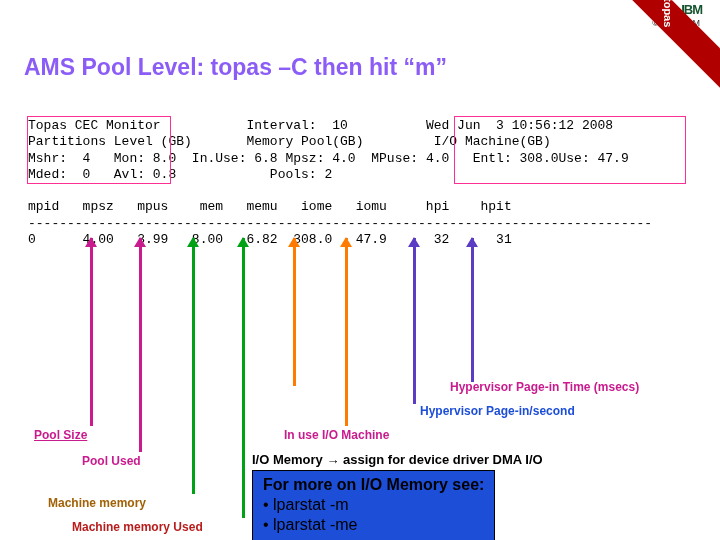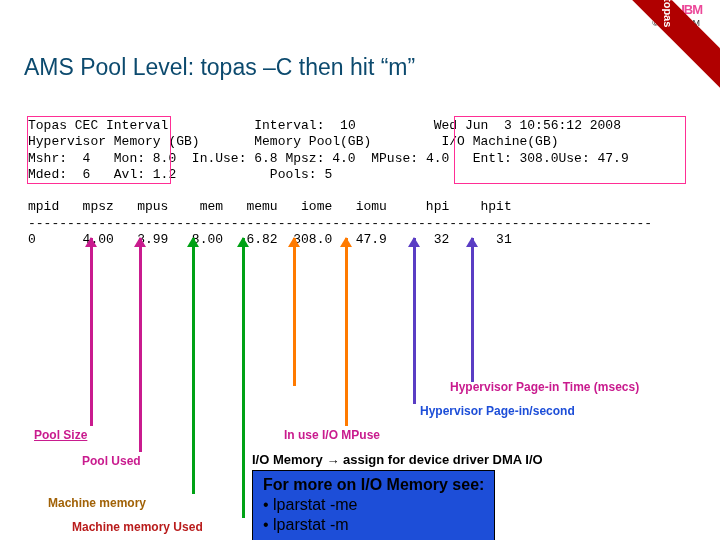--- a/index.html
+++ b/index.html
@@ -19,21 +19,21 @@
     color: #333;
   }
   .ibm-logo {
     position: absolute;
     top: 2px;
     right: 18px;
     font-size: 13px;
     font-weight: bold;
     font-family: Arial, sans-serif;
     letter-spacing: -1px;
-    color: #ec4899;
+    color: #14532d;
   }
   .ribbon {
     position: absolute;
     top: 0;
     right: 0;
     width: 95px;
     height: 95px;
     overflow: hidden;
   }
   .ribbon-band {
@@ -50,22 +50,22 @@
     top: 18px;
     right: -34px;
   }
   .ribbon-topas { position:absolute; left:30px; top:-2px; font-size:11px; transform: rotate(45deg);}
   .ribbon-num { position:absolute; right:6px; top:1px; font-size:12px; transform: rotate(45deg);}
   .title {
     position: absolute;
     top: 54px;
     left: 24px;
     font-size: 23px;
-    font-weight: normal;
-    color: #0c4a6e;
+    font-weight: bold;
+    color: #8b5cf6;
   }
   .terminal {
     position: absolute;
     top: 118px;
     left: 28px;
     width: 660px;
     font-family: "Courier New", monospace;
     font-size: 13px;
     white-space: pre;
     line-height: 1.25;
@@ -151,24 +151,24 @@
 
 <div class="ribbon">
   <div class="ribbon-band">
     <span class="ribbon-topas">topas</span>
     <span class="ribbon-num">23</span>
   </div>
 </div>
 
 <h1 class="title">AMS Pool Level: topas –C then hit “m”</h1>
 
-<div class="terminal"><span>Topas CEC Interval</span>           <span>Interval:  10</span>          <span>Wed Jun  3 10:56:12 2008</span>
-<span>Hypervisor Memory (GB)</span>       <span>Memory Pool(GB)</span>         <span>I/O Machine(GB)</span>
+<div class="terminal"><span>Topas CEC Monitor</span>           <span>Interval:  10</span>          <span>Wed Jun  3 10:56:12 2008</span>
+<span>Partitions Level (GB)</span>       <span>Memory Pool(GB)</span>         <span>I/O Machine(GB)</span>
 <span>Mshr:  4   Mon: 8.0  In.Use: 6.8</span> <span>Mpsz: 4.0  MPuse: 4.0</span>   <span>Entl: 308.0Use: 47.9</span>
-<span>Mded:  6   Avl: 1.2</span>            <span>Pools: 5</span>
+<span>Mded:  0   Avl: 0.8</span>            <span>Pools: 2</span>
 
 <span>mpid   mpsz   mpus    mem   memu   iome   iomu     hpi    hpit</span>
 <span>--------------------------------------------------------------------------------</span>
 <span>0      4.00   3.99   8.00   6.82  308.0   47.9      32      31</span></div>
 
 <div class="box1"></div>
 <div class="box2"></div>
 
 <div id="arrows">
     <div class="arrow" style="left: 91px; top: 238px; --col: #c91b8e;">
@@ -202,25 +202,25 @@
     <div class="arrow" style="left: 472px; top: 238px; --col: #5a3dc4;">
       <div class="arrow-head"></div>
       <div class="arrow-line" style="height: 144px; top: 0px;"></div>
     </div>
   </div>
 
 <div class="label lbl-pool-size">Pool Size</div>
 <div class="label lbl-pool-used">Pool Used</div>
 <div class="label lbl-mach-mem">Machine memory</div>
 <div class="label lbl-mach-memu">Machine memory Used</div>
-<div class="label lbl-inuse-io">In use I/O MPuse</div>
+<div class="label lbl-inuse-io">In use I/O Machine</div>
 <div class="label lbl-hpit">Hypervisor Page-in Time (msecs)</div>
 <div class="label lbl-hpis">Hypervisor Page-in/second</div>
 
 <div class="assign-text">
   <span>I/O Memory → assign for device driver DMA I/O</span>
 </div>
 
 <div class="info-box">
   <div class="hdr">For more on I/O Memory see:</div>
+  <div>• lparstat -m</div>
   <div>• lparstat -me</div>
-  <div>• lparstat -m</div>
 </div>
 
 </body></html>

